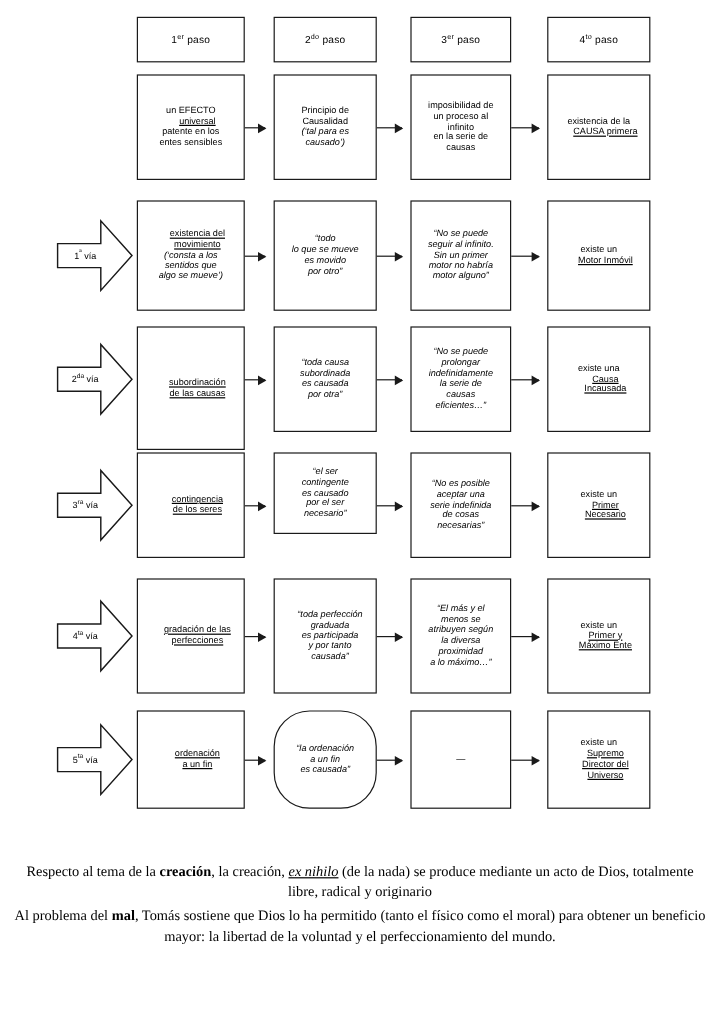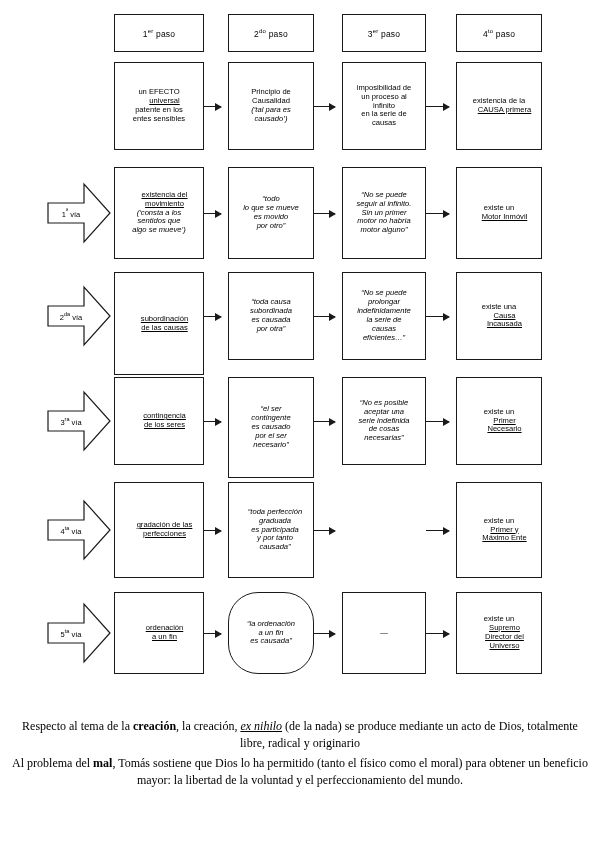--- a/index.html
+++ b/index.html
@@ -218,21 +218,21 @@
         <div class="row" style="top: 377px; height: 88px;">
           <div class="via" style="top: 13px;">
             <svg width="66" height="62" viewBox="0 0 66 62">
               <polygon points="2,21 38,21 38,2 64,31 38,60 38,41 2,41" fill="#ffffff" stroke="#1a1a1a" stroke-width="1.2" stroke-linejoin="miter"></polygon>
             </svg>
             <div class="via-label">3<sup>ra</sup> vía</div>
           </div>
           <div class="cell body-cell c1" style="height: 88px;">
             <span class="box-text"><span class="u">contingencia</span><br><span class="u">de los seres</span></span>
           </div>
-          <div class="cell body-cell c2" style="height: 101px;">
+          <div class="cell body-cell c2" style="height: 68px;">
             <span class="box-text"><span class="italic">“el ser</span><br><span class="italic">contingente</span><br><span class="italic">es causado</span><br><span class="italic">por el ser</span><br><span class="italic">necesario”</span></span>
           </div>
           <div class="cell body-cell c3" style="height: 88px;">
             <span class="box-text"><span class="italic">“No es posible</span><br><span class="italic">aceptar una</span><br><span class="italic">serie indefinida</span><br><span class="italic">de cosas</span><br><span class="italic">necesarias”</span></span>
           </div>
           <div class="cell body-cell c4" style="height: 88px;">
             <span class="box-text"><span class="">existe un</span><br><span class="u">Primer</span><br><span class="u">Necesario</span></span>
           </div>
           <div class="conn a1" style="top: 44px;"></div>
           <div class="conn a2" style="top: 44px;"></div>
@@ -243,20 +243,23 @@
             <svg width="66" height="62" viewBox="0 0 66 62">
               <polygon points="2,21 38,21 38,2 64,31 38,60 38,41 2,41" fill="#ffffff" stroke="#1a1a1a" stroke-width="1.2" stroke-linejoin="miter"></polygon>
             </svg>
             <div class="via-label">4<sup>ta</sup> vía</div>
           </div>
           <div class="cell body-cell c1" style="height: 96px;">
             <span class="box-text"><span class="u">gradación de las</span><br><span class="u">perfecciones</span></span>
           </div>
           <div class="cell body-cell c2" style="height: 96px; padding-left: 12px;">
             <span class="box-text"><span class="italic">“toda perfección</span><br><span class="italic">graduada</span><br><span class="italic">es participada</span><br><span class="italic">y por tanto</span><br><span class="italic">causada”</span></span>
+          </div>
+          <div class="cell body-cell c3" style="height: 96px;">
+            <span class="box-text"><span class="italic">“El más y el</span><br><span class="italic">menos se</span><br><span class="italic">atribuyen según</span><br><span class="italic">la diversa</span><br><span class="italic">proximidad</span><br><span class="italic">a lo máximo…”</span></span>
           </div>
           <div class="cell body-cell c4" style="height: 96px;">
             <span class="box-text"><span class="">existe un</span><br><span class="u">Primer y</span><br><span class="u">Máximo Ente</span></span>
           </div>
           <div class="conn a1" style="top: 48px;"></div>
           <div class="conn a2" style="top: 48px;"></div>
           <div class="conn a3" style="top: 48px;"></div>
         </div>
         <div class="row" style="top: 592px; height: 82px;">
           <div class="via" style="top: 10px;">

